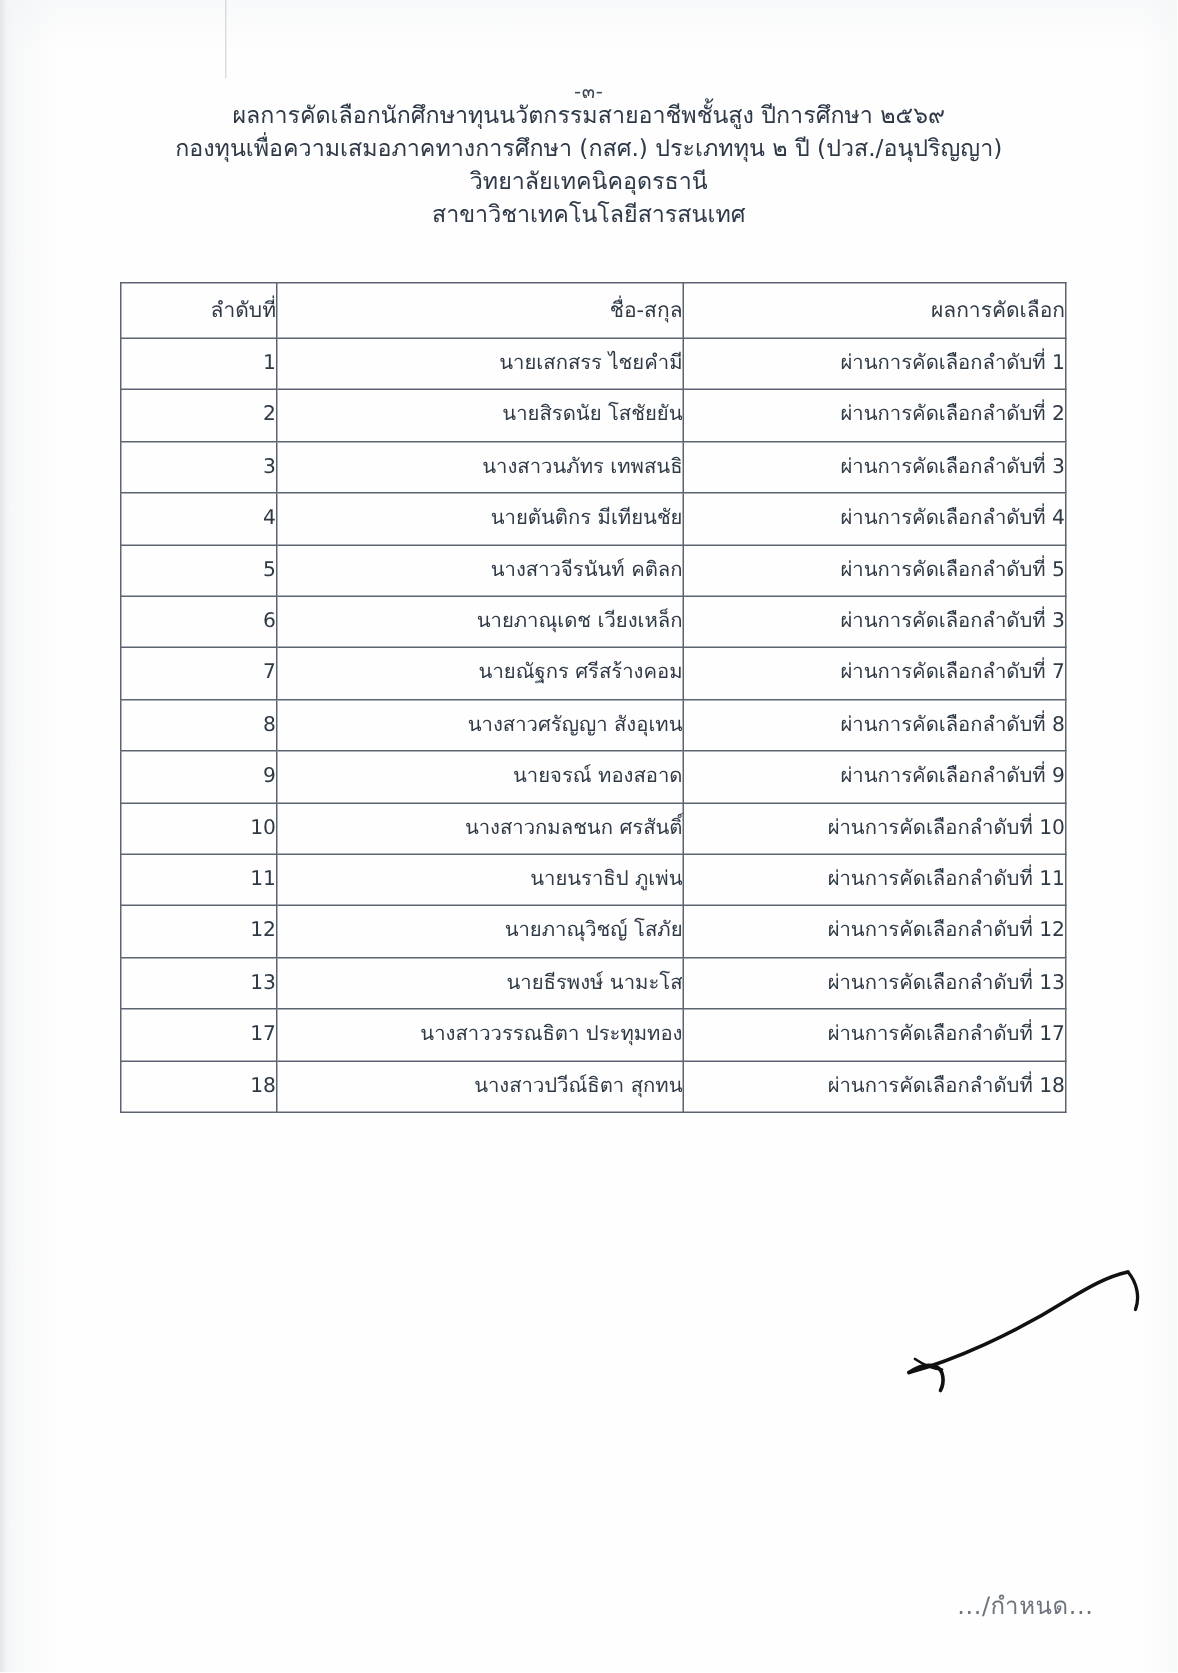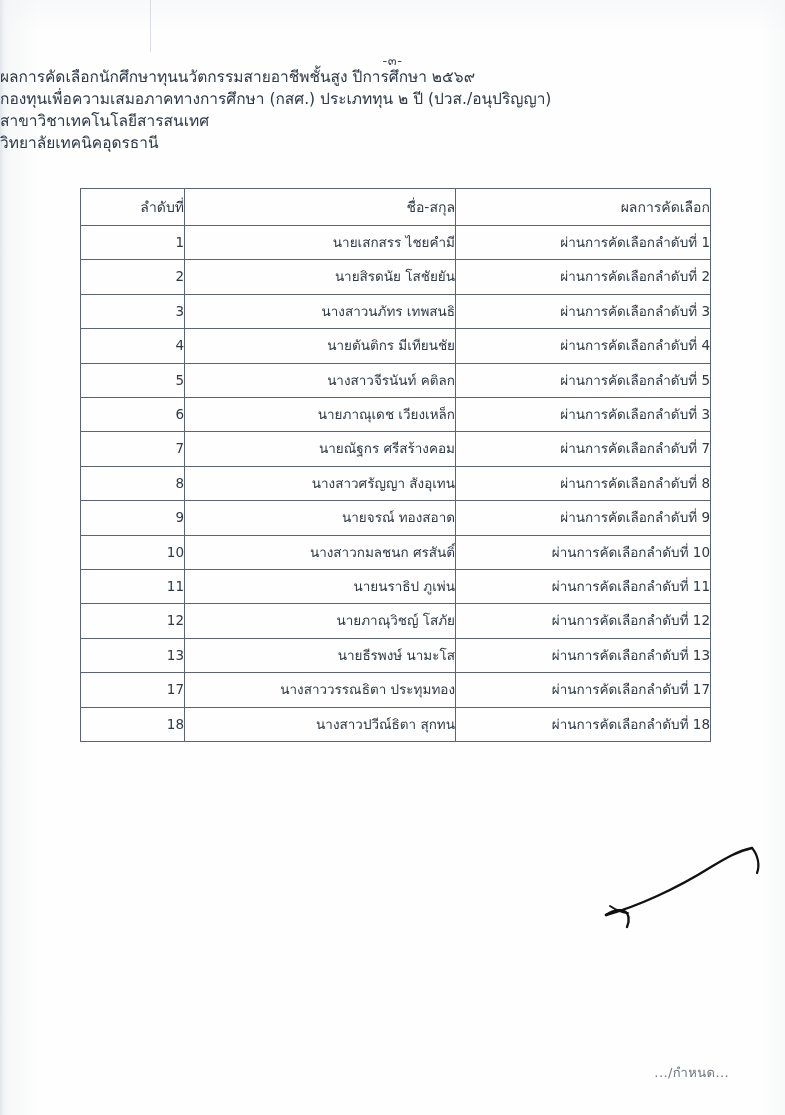--- a/index.html
+++ b/index.html
@@ -51,20 +51,21 @@
     text-align: center;
     font-size: 13px;
     color: #3b4654;
     letter-spacing: 0.5px;
   }
 
   .doc-header {
     position: absolute;
     top: 66px;
     left: 0; right: 0;
+    text-align: center;
     color: #2e3a49;
   }
   .doc-header .line {
     display: block;
     font-size: 15.5px;
     line-height: 22px;
     white-space: nowrap;
   }
 
   table.result-table {
@@ -110,41 +111,41 @@
     top: 845px;
     width: 180px;
     height: 95px;
     pointer-events: none;
   }
 
   .footer-note {
     position: absolute;
     right: 56px;
     bottom: 32px;
-    font-size: 13px;
+    font-size: 16px;
     color: #6c757e;
     letter-spacing: 0.4px;
   }
 </style>
 </head>
 <body>
 
 <div class="page">
 
   <div class="paper-tint"></div>
   <div class="scan-edge-left"></div>
   <div class="scan-crease"></div>
 
   <div class="page-marker">-๓-</div>
 
   <div class="doc-header">
     <span class="line">ผลการคัดเลือกนักศึกษาทุนนวัตกรรมสายอาชีพชั้นสูง ปีการศึกษา ๒๕๖๙</span>
     <span class="line">กองทุนเพื่อความเสมอภาคทางการศึกษา (กสศ.) ประเภททุน ๒ ปี (ปวส./อนุปริญญา)</span>
+    <span class="line">วิทยาลัยเทคนิคอุดรธานี</span>
     <span class="line">สาขาวิชาเทคโนโลยีสารสนเทศ</span>
-    <span class="line">วิทยาลัยเทคนิคอุดรธานี</span>
   </div>
 
   <table class="result-table">
     <colgroup>
       <col class="c-no">
         <col class="c-name">
         <col class="c-res">
     </colgroup>
     <thead>
       <tr>

